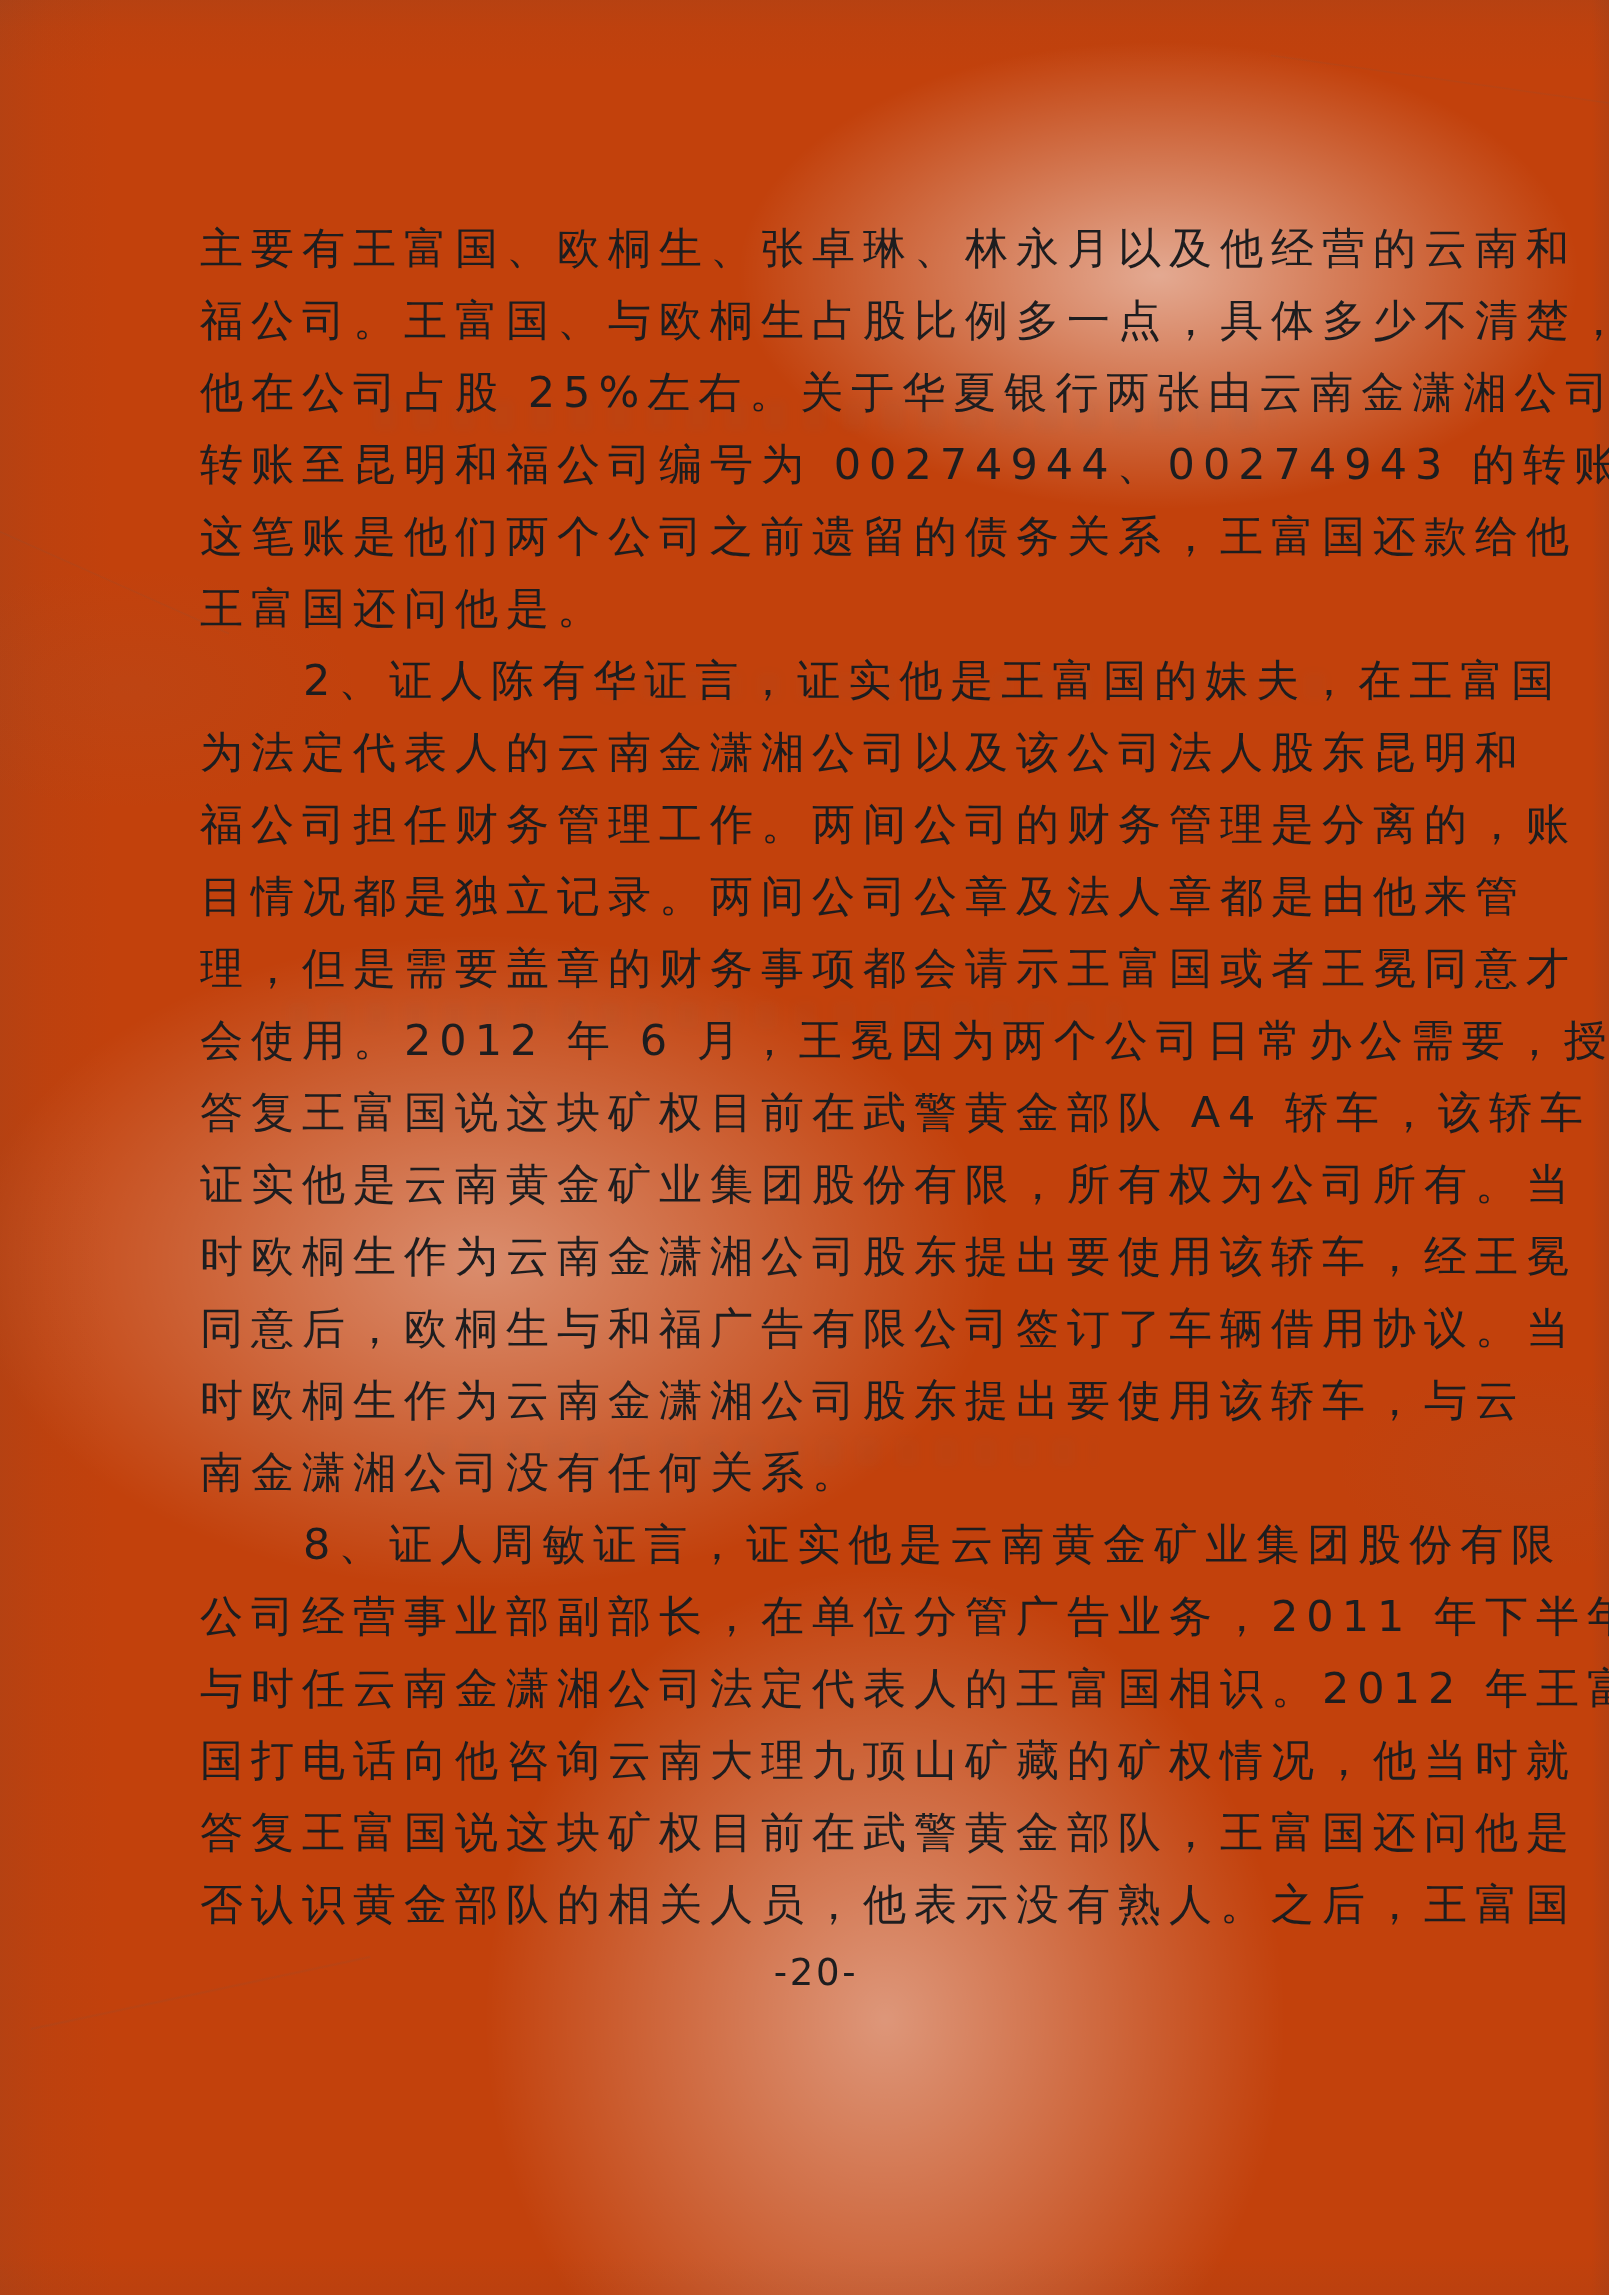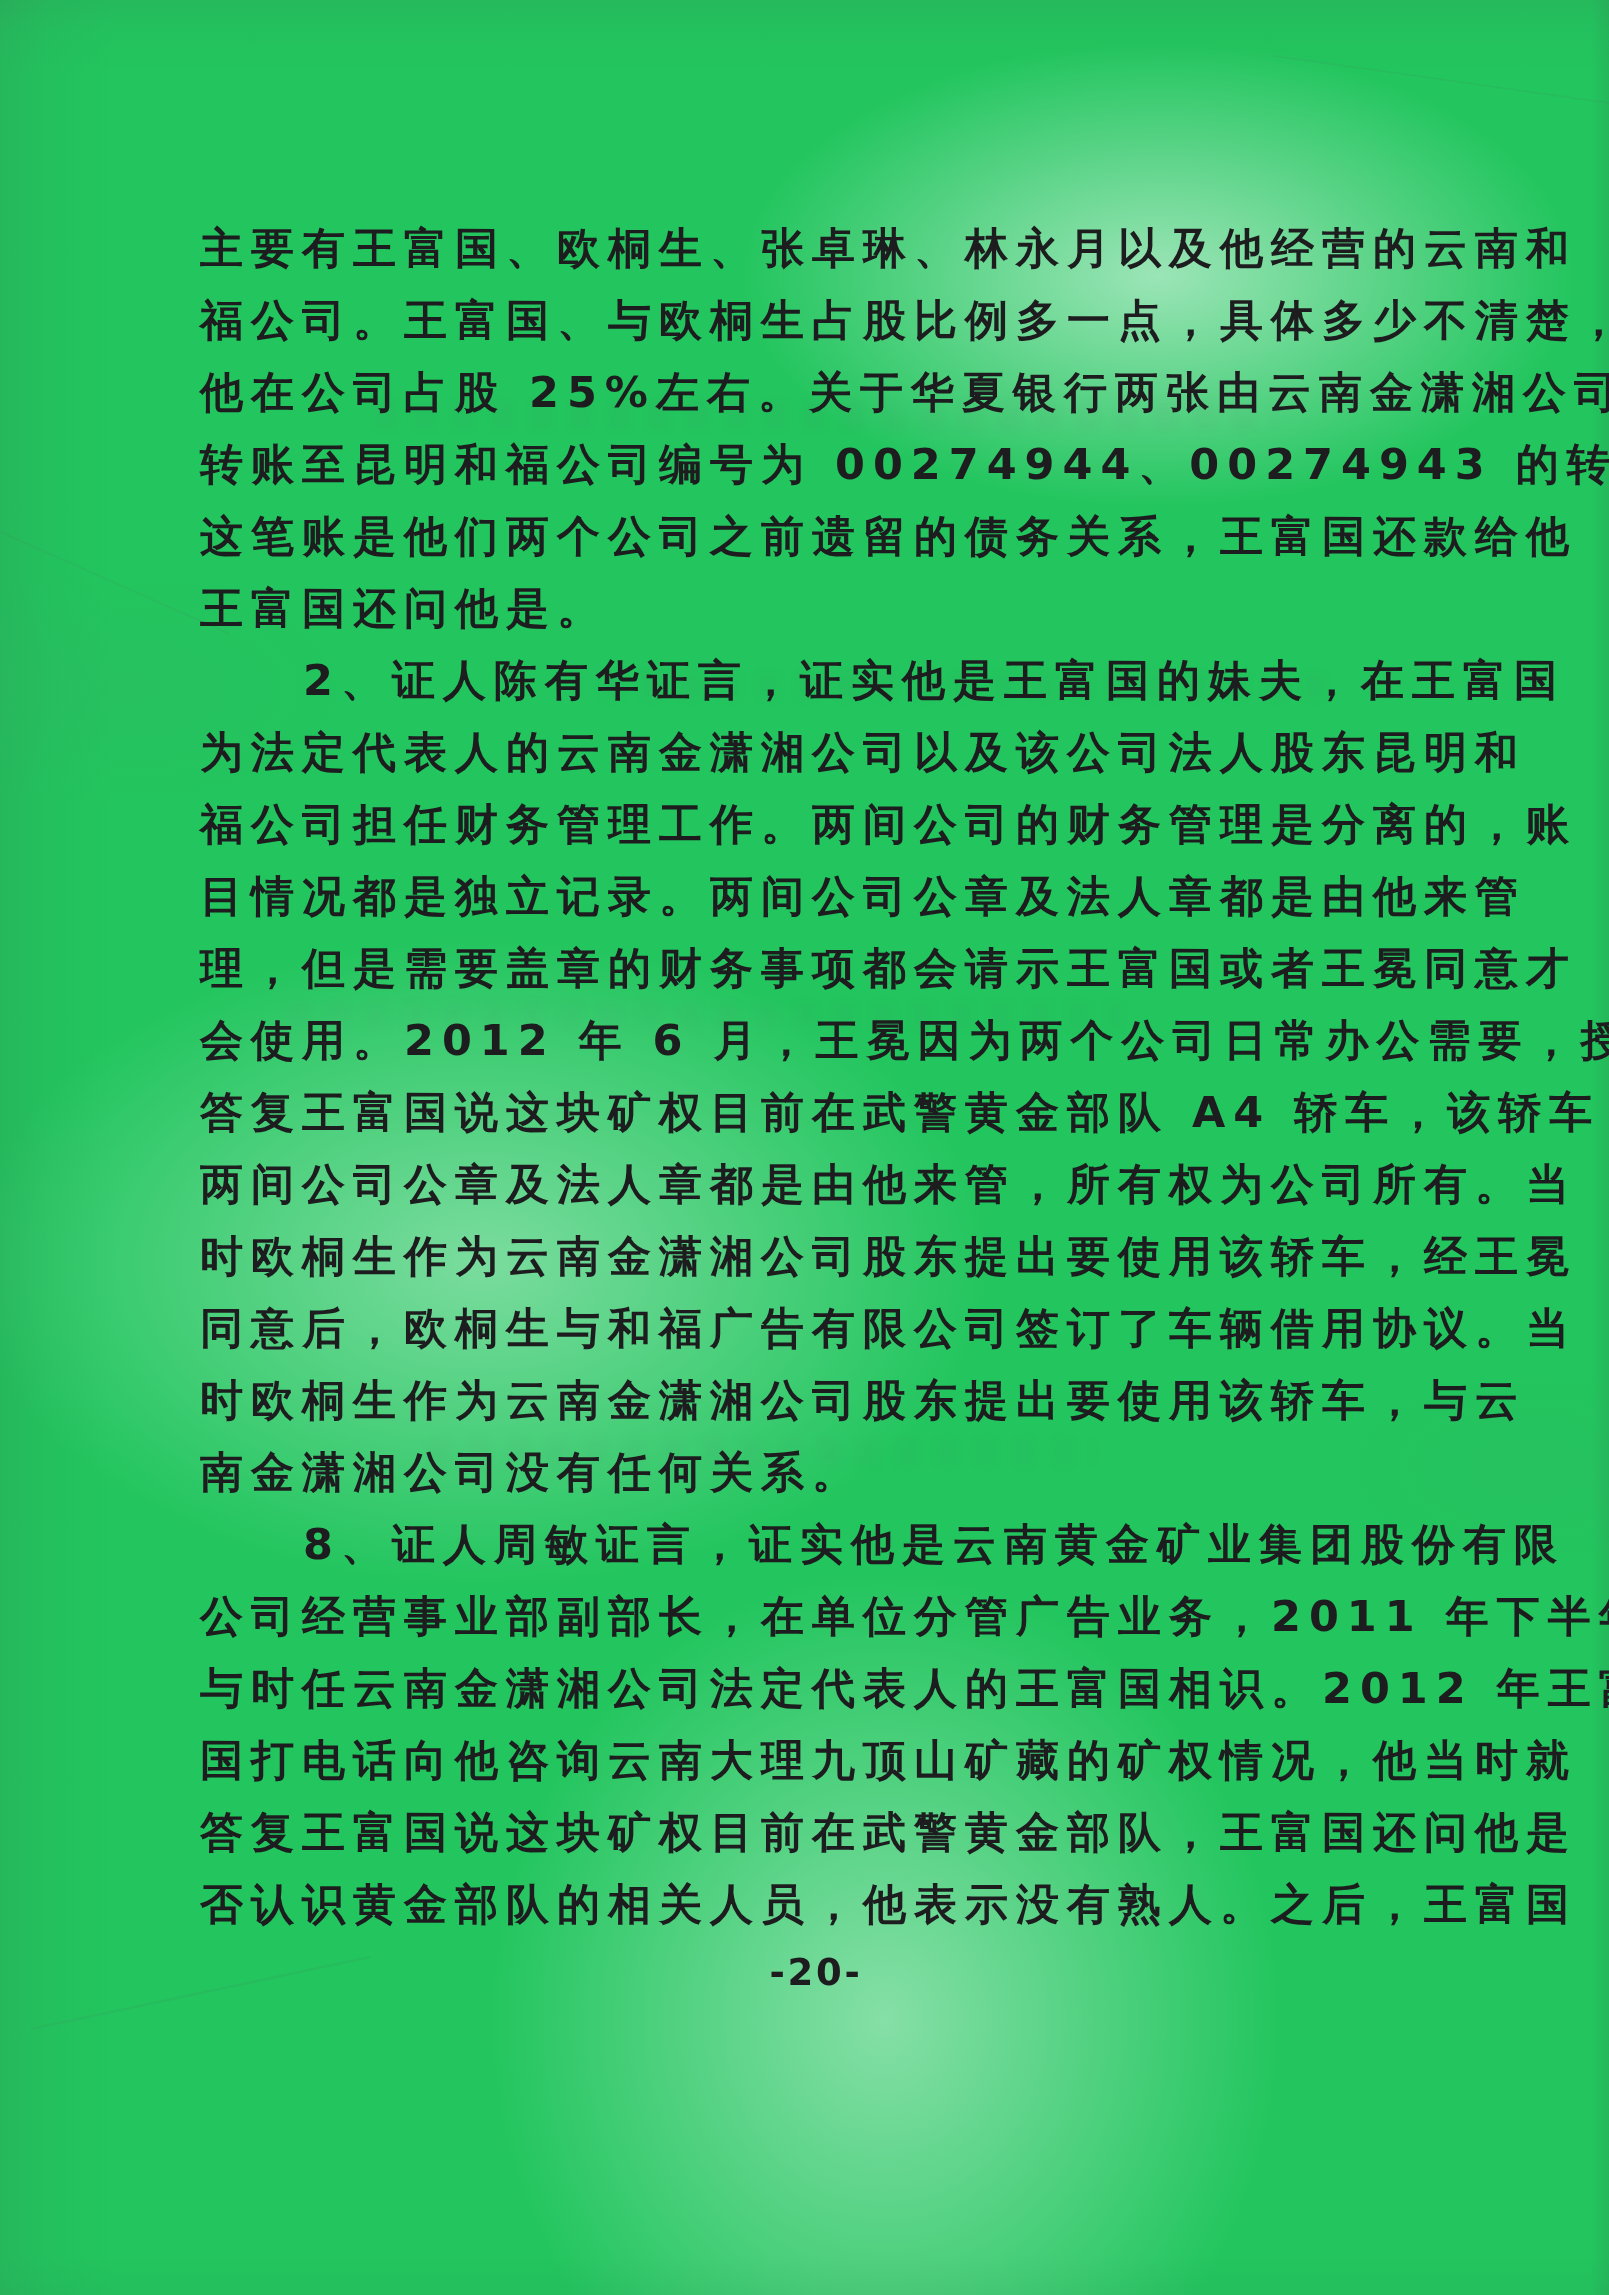--- a/index.html
+++ b/index.html
@@ -11,22 +11,21 @@
     height: 2295px;
     background: #e9e9e7;
     font-family: "DejaVu Sans", sans-serif;
     overflow: hidden;
   }
   .page {
     position: absolute;
     left: 0; top: 0;
     width: 1609px;
     height: 2295px;
-    background: #22c55e;
-    font-weight: bold;
+    background: #c2410c;
   }
   
   .paper-shade {
     position: absolute;
     left: 0; top: 0; right: 0; bottom: 0;
     pointer-events: none;
     background:
       linear-gradient(90deg, rgba(70,70,72,0.10) 0px, rgba(70,70,72,0.04) 47px, rgba(0,0,0,0) 114px),
       linear-gradient(180deg, rgba(70,70,72,0.09) 0px, rgba(70,70,72,0.03) 30px, rgba(0,0,0,0) 73px),
       linear-gradient(270deg, rgba(60,60,62,0.10) 0px, rgba(0,0,0,0) 17.4px),
@@ -110,21 +109,21 @@
     <p class="line">转账至昆明和福公司编号为 00274944、00274943 的转账支票，</p>
     <p class="line">这笔账是他们两个公司之前遗留的债务关系，王富国还款给他</p>
     <p class="line">王富国还问他是。</p>
     <p class="line indent">2、证人陈有华证言，证实他是王富国的妹夫，在王富国</p>
     <p class="line">为法定代表人的云南金潇湘公司以及该公司法人股东昆明和</p>
     <p class="line">福公司担任财务管理工作。两间公司的财务管理是分离的，账</p>
     <p class="line">目情况都是独立记录。两间公司公章及法人章都是由他来管</p>
     <p class="line">理，但是需要盖章的财务事项都会请示王富国或者王冕同意才</p>
     <p class="line">会使用。2012 年 6 月，王冕因为两个公司日常办公需要，授权</p>
     <p class="line">答复王富国说这块矿权目前在武警黄金部队 A4 轿车，该轿车</p>
-    <p class="line">两间公司公章及法人章都是由他来管，所有权为公司所有。当</p>
+    <p class="line">证实他是云南黄金矿业集团股份有限，所有权为公司所有。当</p>
     <p class="line">时欧桐生作为云南金潇湘公司股东提出要使用该轿车，经王冕</p>
     <p class="line">同意后，欧桐生与和福广告有限公司签订了车辆借用协议。当</p>
     <p class="line">时欧桐生作为云南金潇湘公司股东提出要使用该轿车，与云</p>
     <p class="line">南金潇湘公司没有任何关系。</p>
     <p class="line indent">8、证人周敏证言，证实他是云南黄金矿业集团股份有限</p>
     <p class="line">公司经营事业部副部长，在单位分管广告业务，2011 年下半年</p>
     <p class="line">与时任云南金潇湘公司法定代表人的王富国相识。2012 年王富</p>
     <p class="line">国打电话向他咨询云南大理九顶山矿藏的矿权情况，他当时就</p>
     <p class="line">答复王富国说这块矿权目前在武警黄金部队，王富国还问他是</p>
     <p class="line">否认识黄金部队的相关人员，他表示没有熟人。之后，王富国</p>

